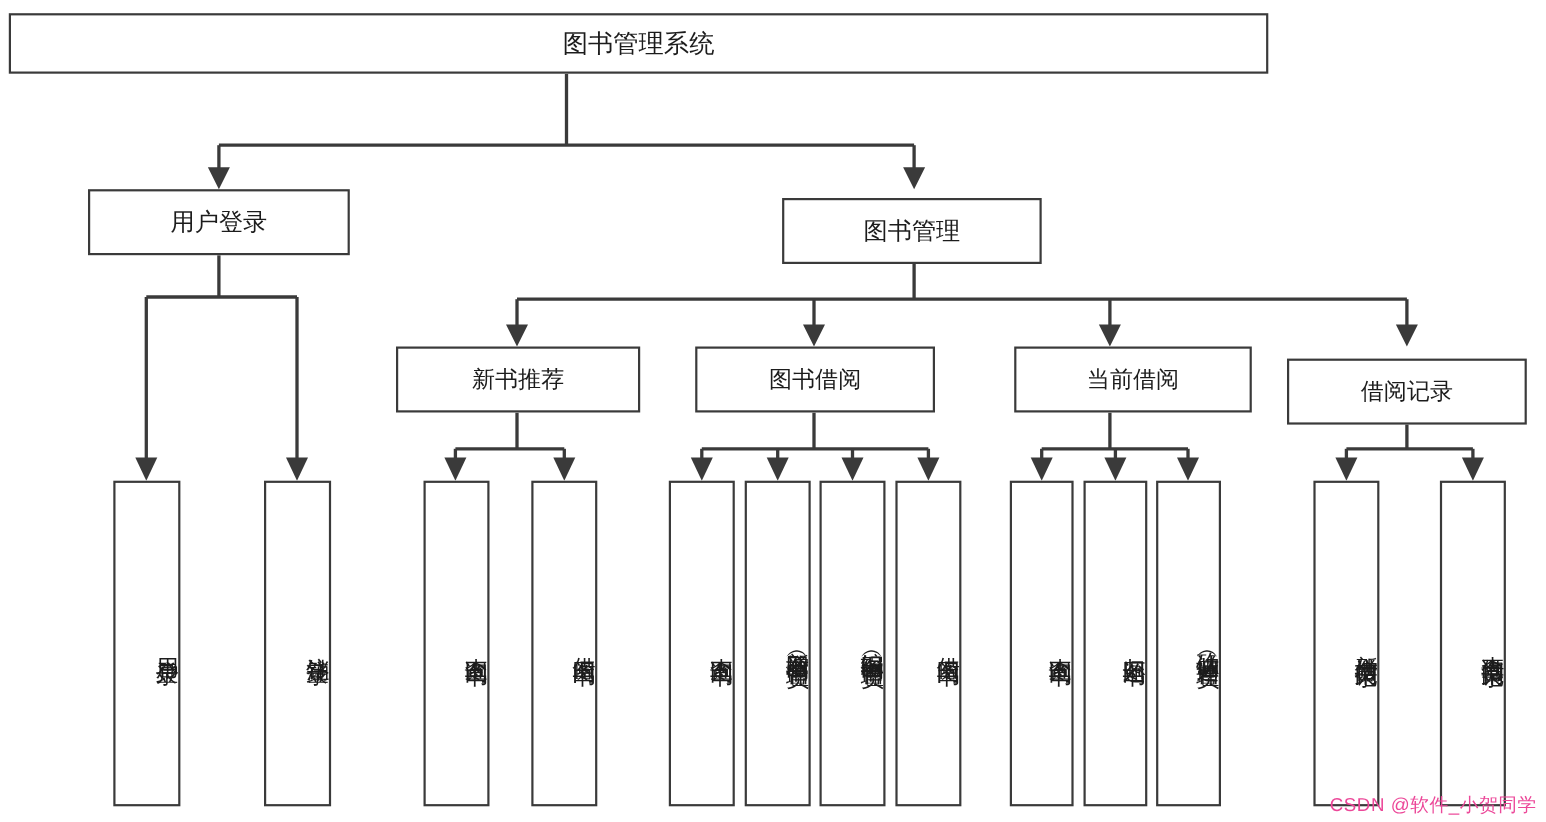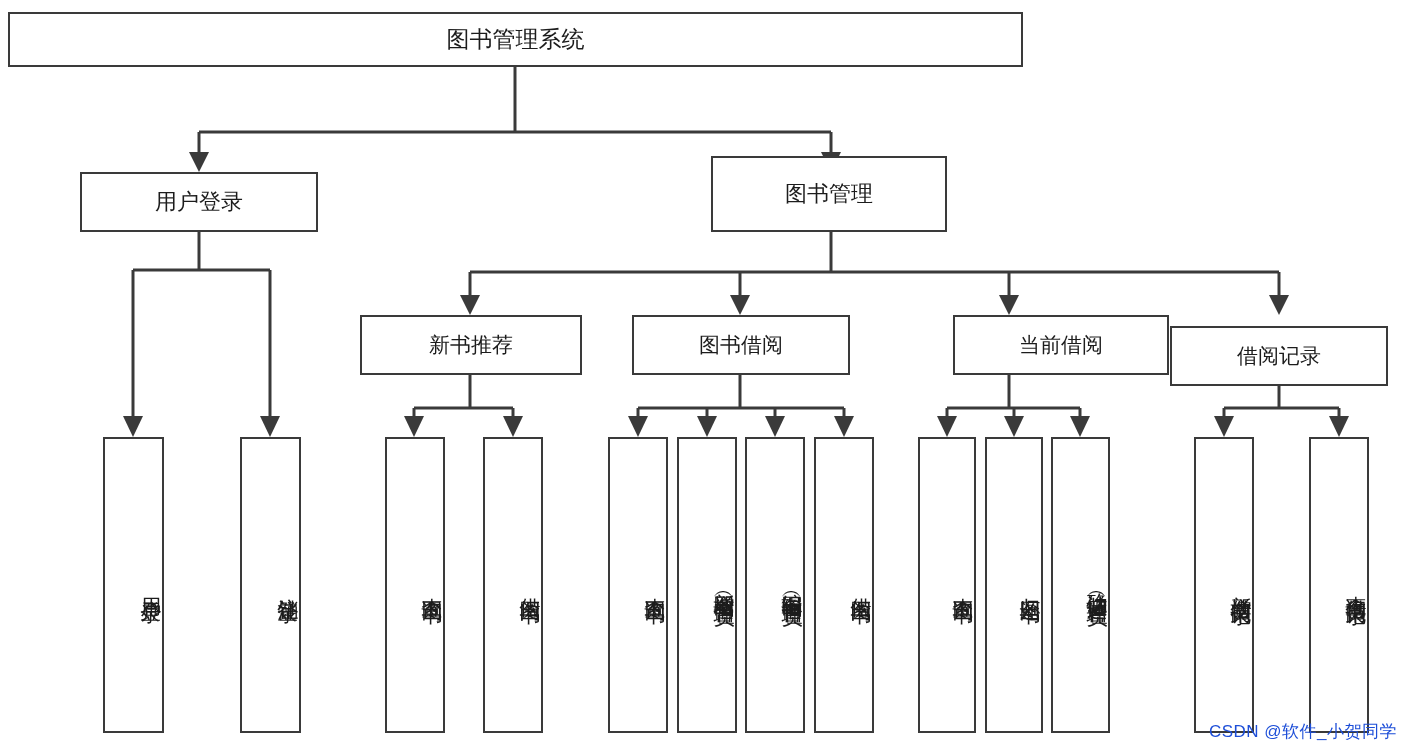--- a/index.html
+++ b/index.html
@@ -70,21 +70,21 @@
     fill: none;
   }
   .arrow-head {
     fill: #3a3a3a;
   }
   #watermark {
     position: absolute;
     right: 8px;
     bottom: 4px;
     font-size: 17px;
-    color: #1d4ed8;
+    color: #ec4899;
     letter-spacing: 0.5px;
     white-space: nowrap;
   }
 </style>
 </head>
 <body>
 
 <div id="canvas">
 
   <svg id="edges" viewBox="0 0 1405 747">
@@ -142,41 +142,41 @@
     <polygon class="arrow-head" points="1070,416 1090,416 1080,437"></polygon>
 
     <path class="edge-line" d="M 1279 375 L 1279 408"></path>
     <path class="edge-line" d="M 1224 408 L 1339 408"></path>
     <path class="edge-line" d="M 1224 408 L 1224 420"></path>
     <path class="edge-line" d="M 1339 408 L 1339 420"></path>
     <polygon class="arrow-head" points="1214,416 1234,416 1224,437"></polygon>
     <polygon class="arrow-head" points="1329,416 1349,416 1339,437"></polygon>
   </svg>
 
-  <div class="node node-root" style="left:8px; top:12px; width:1015px; height:55px;">
+  <div class="node node-root" style="left:8px; top:12px; width:1145px; height:55px;">
     <span class="node-label">图书管理系统</span>
   </div>
 
   <div class="node node-l2" style="left:80px; top:172px; width:238px; height:60px;">
     <span class="node-label">用户登录</span>
   </div>
 
-  <div class="node node-l2" style="left:711px; top:156px; width:236px; height:76px;">
+  <div class="node node-l2" style="left:711px; top:180px; width:236px; height:60px;">
     <span class="node-label">图书管理</span>
   </div>
 
   <div class="node node-l3" style="left:360px; top:315px; width:222px; height:60px;">
     <span class="node-label">新书推荐</span>
   </div>
 
   <div class="node node-l3" style="left:632px; top:315px; width:218px; height:60px;align-items:center;">
     <span class="node-label">图书借阅</span>
   </div>
 
-  <div class="node node-l3" style="left:953px; top:315px; width:216px; height:60px;">
+  <div class="node node-l3" style="left:922px; top:315px; width:216px; height:60px;">
     <span class="node-label">当前借阅</span>
   </div>
 
   <div class="node node-l3" style="left:1170px; top:326px; width:218px; height:60px;">
     <span class="node-label">借阅记录</span>
   </div>
 
   <div class="node node-leaf" style="left:103px; top:437px; width:61px; height:296px;">
     <span class="leaf-label">用户登录</span>
   </div>

